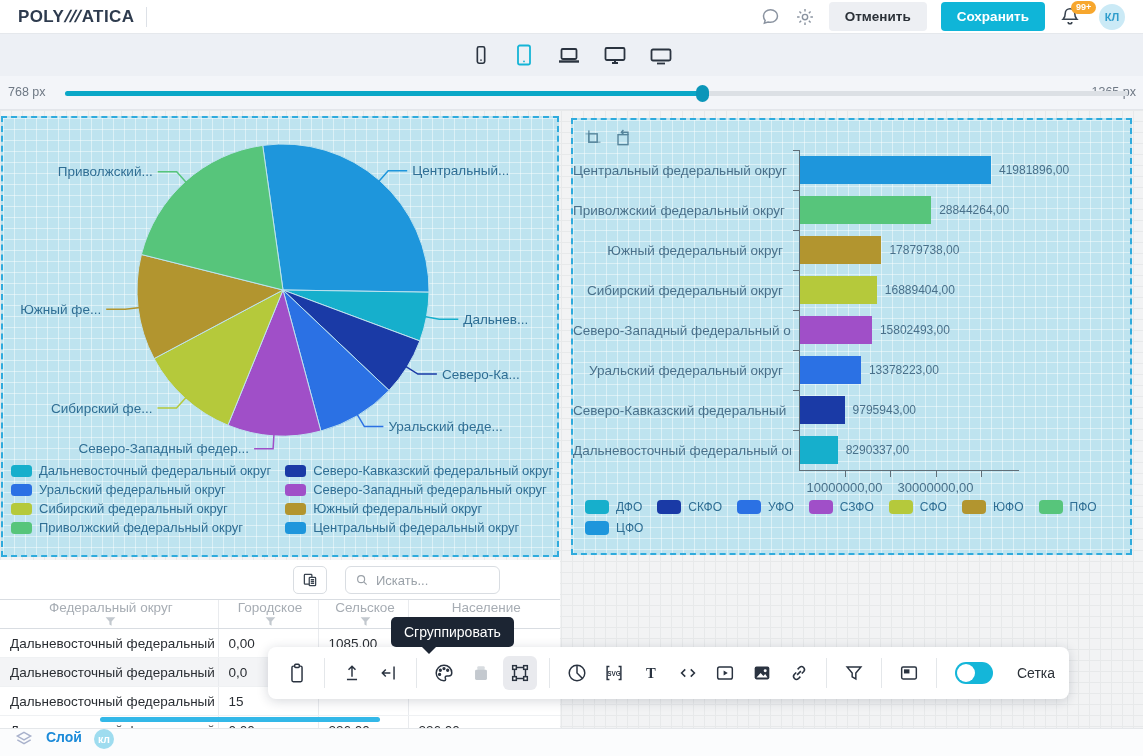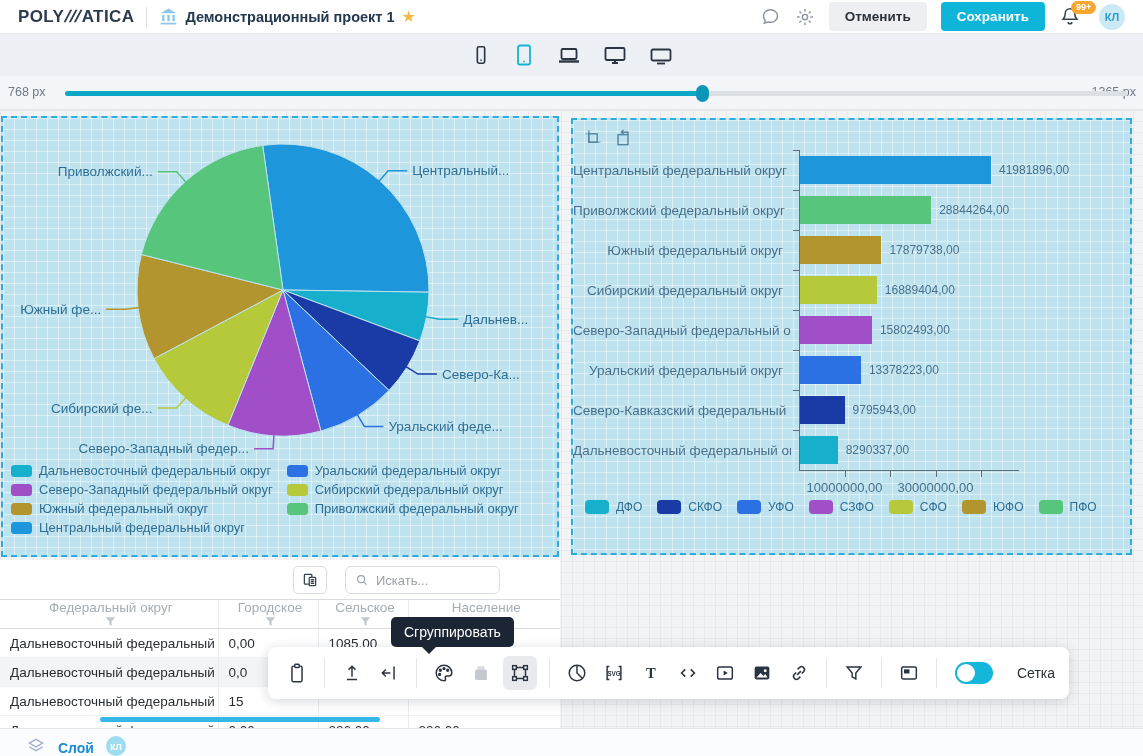--- a/index.html
+++ b/index.html
@@ -106,46 +106,37 @@
             align-items:center; justify-content:center; cursor:pointer; }
   .tb-btn.active { background:#E9EAEE; width:34px; }
   .tb-divider { width:1px; height:30px; background:#E4E7EA; margin:0 5px; }
   .toggle-wrap { display:flex; align-items:center; margin-left:6px; cursor:pointer;gap:15px; }
   .toggle { position:relative; width:38px; height:22px; border-radius:11px; background:#14B6D9; }
   .toggle-knob { position:absolute; left:2px; top:2px; width:18px; height:18px; border-radius:50%; background:#fff; }
   .toggle-label { margin-left:9px; font-size:14px; color:#2B3138; }
 
   
   .footer { position:absolute; left:0; top:728px; width:1143px; height:28px; background:#FBFCFD;
-            border-top:1px solid #E4E7EA; display:flex; align-items:flex-end; gap:12px; padding:0 26px; z-index:30; }
+            border-top:1px solid #E4E7EA; display:flex; align-items:flex-start; gap:12px; padding:0 14px; z-index:30; }
   .layer-label { font-size:14px; font-weight:600; color:#1C8BD9; }
   .layer-badge { width:20px; height:20px; border-radius:50%; background:#9EDCEF; color:#fff; font-size:10.5px;
                  font-weight:700; display:flex; align-items:center; justify-content:center; }
 
   svg { display:block; }
 </style>
 </head>
 <body>
 
 <div class="header">
   <div class="logo">
     <span>POLY</span>
       <span class="slashes">///</span>
       <span>ATICA</span>
   </div>
   <div class="hdr-divider"></div>
-  <div class="project">
-    <span>
-      <svg width="19" height="19" viewBox="0 0 24 24">
-          <path fill="#8FC7EA" d="M12 2L2 8h20L12 2zM4 10h3v8H4zM10.5 10h3v8h-3zM17 10h3v8h-3zM2 20h20v2H2z"></path>
-        </svg>
-    </span>
-    <span class="project-title">Демонстрационный проект 1</span>
-    <span class="star">★</span>
-  </div>
   <div class="hdr-right">
     <button class="icon-btn">
       <svg width="21" height="21" viewBox="0 0 24 24" fill="none" stroke="#8A93A0" stroke-width="1.7">
           <path d="M20 11.5c0 4.1-3.6 7.2-8 7.2-1 0-2-.15-2.9-.45L5 19.6l.9-3.1C4.7 15.2 4 13.5 4 11.5 4 7.4 7.6 4.3 12 4.3s8 3.1 8 7.2z"></path>
         </svg>
     </button>
     <button class="icon-btn">
       <svg width="20" height="20" viewBox="0 0 24 24" fill="none" stroke="#8A93A0" stroke-width="1.7">
           <circle cx="12" cy="12" r="3.2"></circle>
           <path d="M12 2.5v3M12 18.5v3M2.5 12h3M18.5 12h3M5.3 5.3l2.1 2.1M16.6 16.6l2.1 2.1M18.7 5.3l-2.1 2.1M7.4 16.6l-2.1 2.1"></path>
@@ -234,20 +225,24 @@
         <path d="M280,172 L138.4,136.5 A146,146 0 0 1 259.7,27.4 Z" fill="#57C57B" stroke="#BEE3EF" stroke-width="1"></path>
         <polyline points="183.7,64.9 173.7,53.8 154.7,53.8" fill="none" stroke="#57C57B" stroke-width="1.5"></polyline>
         <text x="149.7" y="58.3" text-anchor="end" font-size="13.5" fill="#2F6E94" font-family="Liberation Sans, sans-serif">Приволжский...</text>
       </svg>
     <div class="pie-legend" id="pie-legend">
         <div class="legend-item">
           <span class="legend-swatch" style="background: rgb(22, 175, 204);"></span>
           <span class="legend-label">Дальневосточный федеральный округ</span>
         </div>
         <div class="legend-item">
+          <span class="legend-swatch" style="background: rgb(26, 58, 166);"></span>
+          <span class="legend-label">Северо-Кавказский федеральный округ</span>
+        </div>
+        <div class="legend-item">
           <span class="legend-swatch" style="background: rgb(43, 113, 228);"></span>
           <span class="legend-label">Уральский федеральный округ</span>
         </div>
         <div class="legend-item">
           <span class="legend-swatch" style="background: rgb(160, 79, 200);"></span>
           <span class="legend-label">Северо-Западный федеральный округ</span>
         </div>
         <div class="legend-item">
           <span class="legend-swatch" style="background: rgb(181, 201, 59);"></span>
           <span class="legend-label">Сибирский федеральный округ</span>
@@ -356,20 +351,26 @@
             <span class="legend-swatch" style="background: rgb(181, 201, 59);"></span>
             <span class="legend-label">СФО</span>
           </div>
           <div class="legend-item">
             <span class="legend-swatch" style="background: rgb(178, 149, 47);"></span>
             <span class="legend-label">ЮФО</span>
           </div>
           <div class="legend-item">
             <span class="legend-swatch" style="background: rgb(87, 197, 123);"></span>
             <span class="legend-label">ПФО</span>
+          </div>
+        </div>
+        <div class="bar-legend-row">
+          <div class="legend-item">
+            <span class="legend-swatch" style="background: rgb(30, 150, 220);"></span>
+            <span class="legend-label">ЦФО</span>
           </div>
         </div>
       </div>
   </div>
 
   <div class="table-widget">
     <div class="table-controls">
       <button class="tool-btn">
         <svg width="18" height="18" viewBox="0 0 24 24" fill="none" stroke="#3A4450" stroke-width="1.7">
             <rect x="4.5" y="4.5" width="10" height="13" rx="1"></rect>

